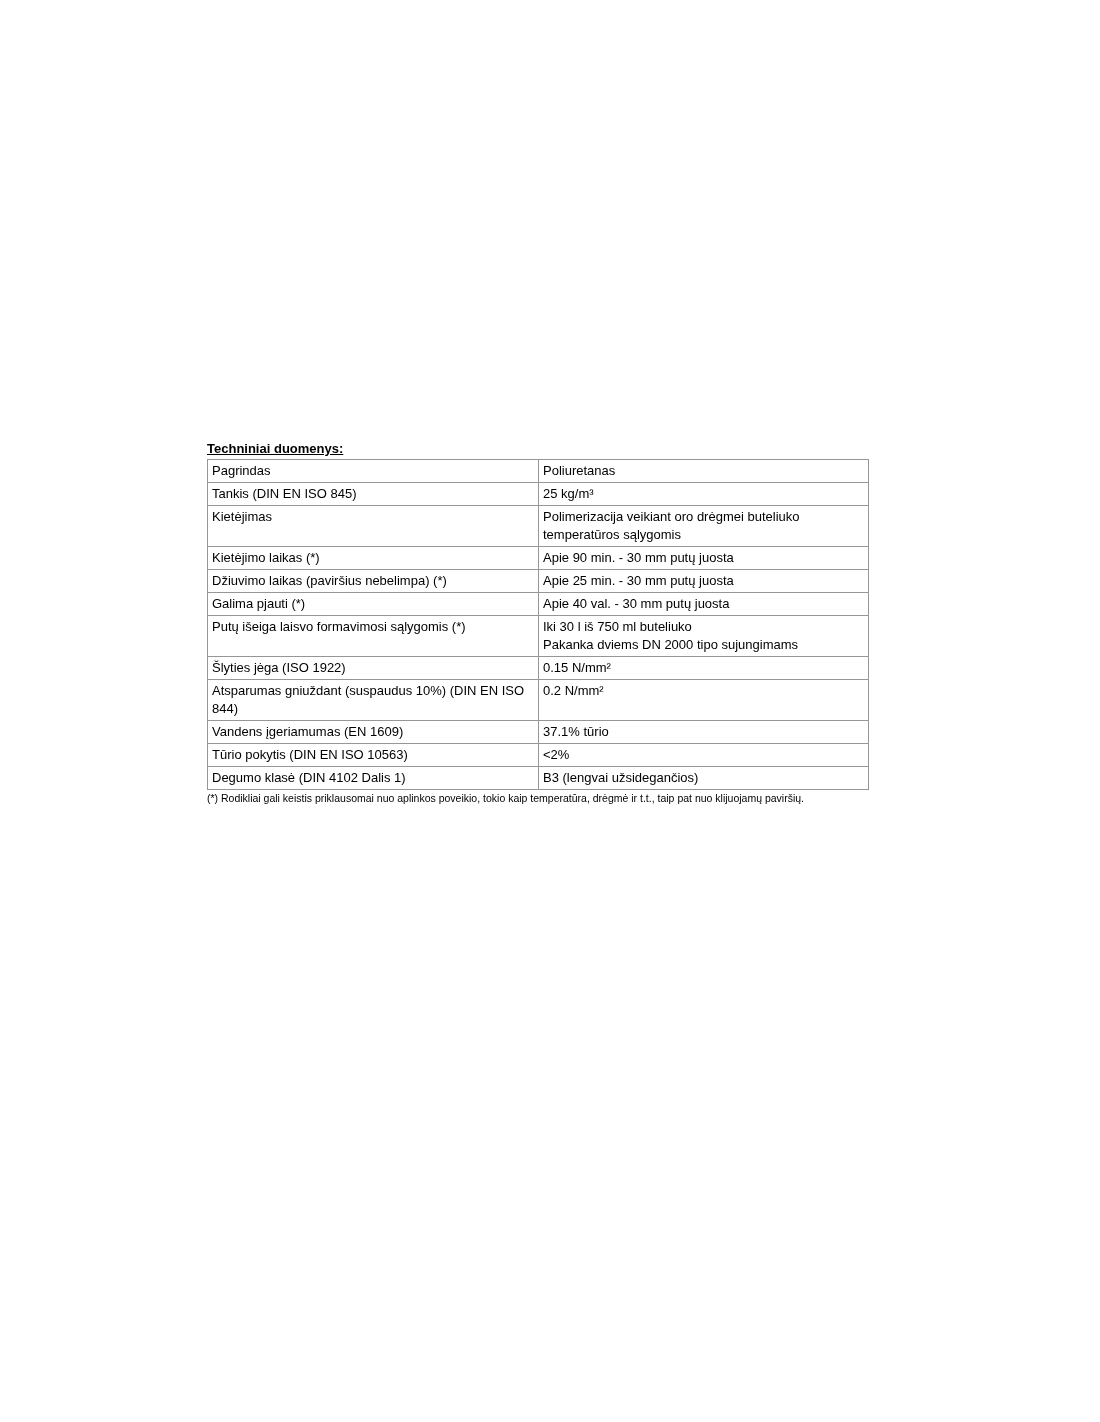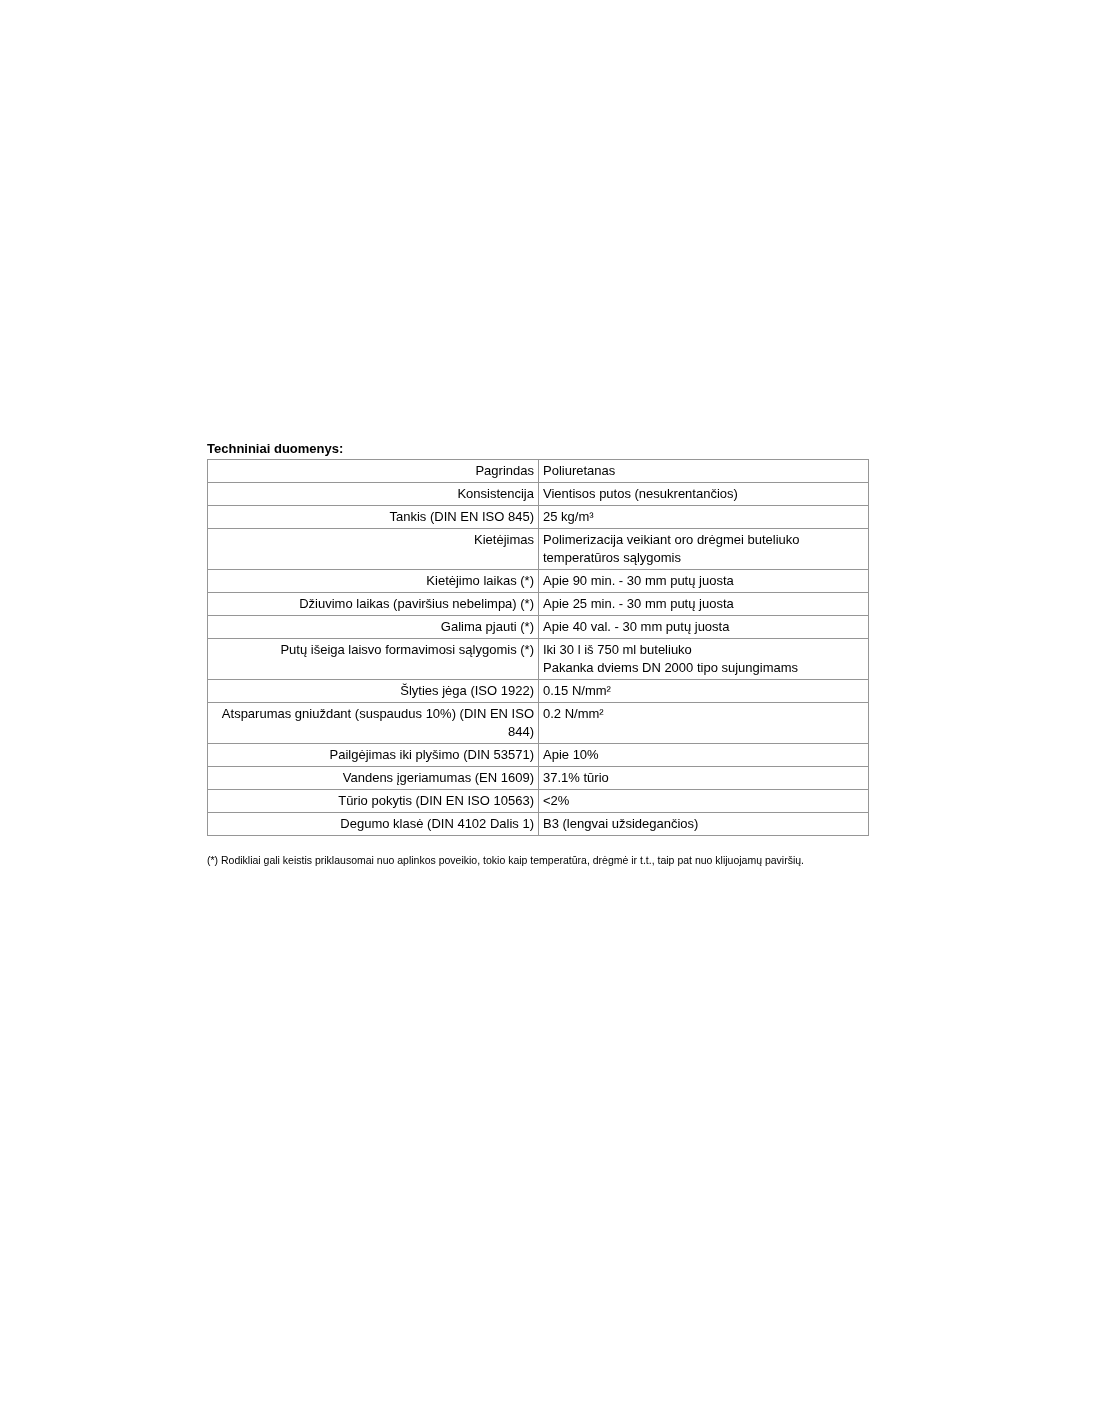--- a/index.html
+++ b/index.html
@@ -19,63 +19,59 @@
     left: 207px;
     top: 441px;
     width: 662px;
   }
   .doc-title {
     font-size: 13px;
     font-weight: bold;
     line-height: 15px;
     margin: 0 0 3px 0;
     color: #000000;
+    text-decoration: underline;
   }
   table.tech-table {
     border-collapse: collapse;
     width: 662px;
     table-layout: fixed;
   }
   table.tech-table td {
     border: 1px solid #969696;
     font-size: 13px;
     line-height: 18px;
     padding: 2px 4px 2px 4px;
     vertical-align: top;
     color: #000000;
   }
   td.label-cell {
     width: 322px;
-    text-align: right;
   }
   td.value-cell {
     white-space: pre-line;
   }
   .footnote {
     font-size: 10.5px;
     line-height: 13px;
-    margin-top: 18px;
+    margin-top: 2px;
     color: #000000;
   }
 </style>
 </head>
 <body>
 
 <div class="doc">
   <div class="doc-title">Techniniai duomenys:</div>
 
   <table class="tech-table">
     <tbody>
         <tr>
           <td class="label-cell">Pagrindas</td>
           <td class="value-cell">Poliuretanas</td>
-        </tr>
-        <tr>
-          <td class="label-cell">Konsistencija</td>
-          <td class="value-cell">Vientisos putos (nesukrentančios)</td>
         </tr>
         <tr>
           <td class="label-cell">Tankis (DIN EN ISO 845)</td>
           <td class="value-cell">25 kg/m³</td>
         </tr>
         <tr>
           <td class="label-cell">Kietėjimas</td>
           <td class="value-cell">Polimerizacija veikiant oro drėgmei buteliuko temperatūros sąlygomis</td>
         </tr>
         <tr>
@@ -97,24 +93,20 @@
         </tr>
         <tr>
           <td class="label-cell">Šlyties jėga (ISO 1922)</td>
           <td class="value-cell">0.15 N/mm²</td>
         </tr>
         <tr>
           <td class="label-cell">Atsparumas gniuždant (suspaudus 10%) (DIN EN ISO 844)</td>
           <td class="value-cell">0.2 N/mm²</td>
         </tr>
         <tr>
-          <td class="label-cell">Pailgėjimas iki plyšimo (DIN 53571)</td>
-          <td class="value-cell">Apie 10%</td>
-        </tr>
-        <tr>
           <td class="label-cell">Vandens įgeriamumas (EN 1609)</td>
           <td class="value-cell">37.1% tūrio</td>
         </tr>
         <tr>
           <td class="label-cell">Tūrio pokytis (DIN EN ISO 10563)</td>
           <td class="value-cell">&lt;2%</td>
         </tr>
         <tr>
           <td class="label-cell">Degumo klasė (DIN 4102 Dalis 1)</td>
           <td class="value-cell">B3 (lengvai užsidegančios)</td>

